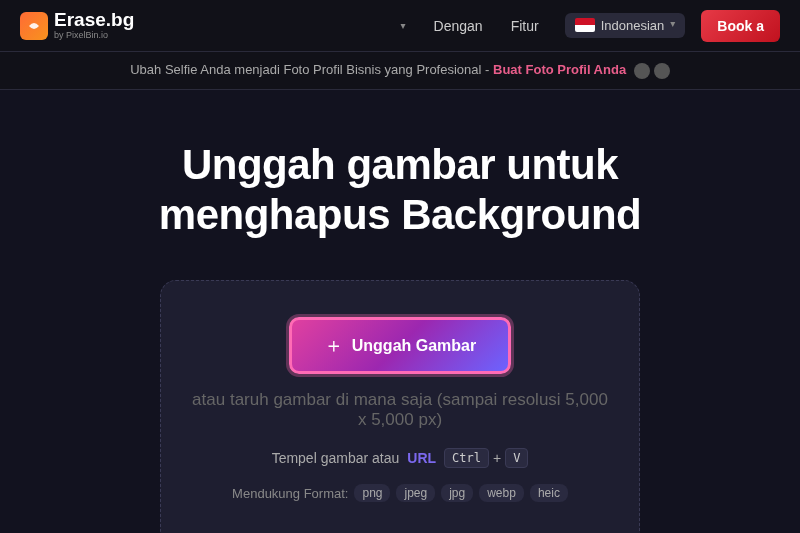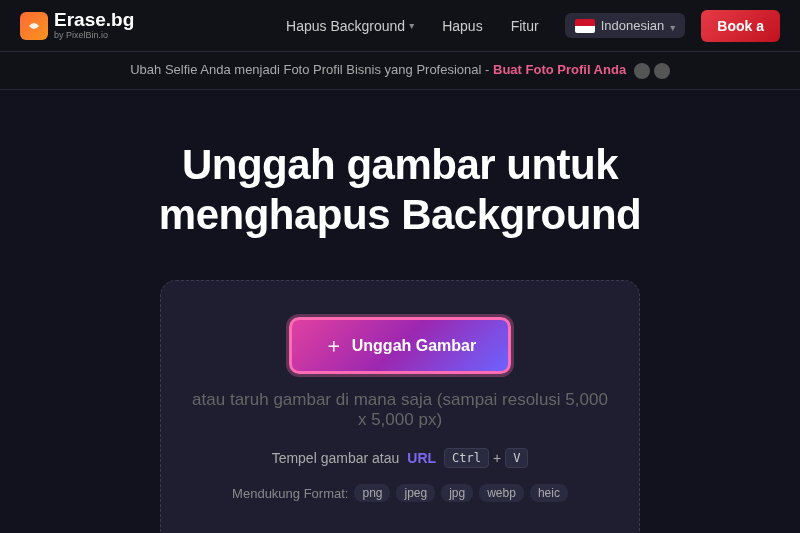--- a/index.html
+++ b/index.html
@@ -67,21 +67,21 @@
       display: flex;
       align-items: center;
       gap: 4px;
     }
     .nav-dropdown-arrow {
       font-size: 10px;
       color: #888;
     }
     .nav-lang {
       display: flex;
-      align-items: flex-end;
+      align-items: flex-start;
       gap: 6px;
       background: #2a2a3a;
       border-radius: 6px;
       padding: 5px 10px;
       font-size: 13px;
       color: #ccc;
       cursor: pointer;
       margin: 0 8px;
     }
     .flag-icon {
@@ -257,25 +257,24 @@
       </svg>
     </div>
     <div class="logo-text">
       <span class="logo-main">Erase.bg</span>
       <span class="logo-sub">by PixelBin.io</span>
     </div>
   </div>
   <div class="nav-spacer"></div>
   <div class="nav-links">
     <div class="nav-link">
-      <span>Hapus Background</span>
       <span class="nav-dropdown-arrow">▾</span>
     </div>
     <div class="nav-link">
-      <span>Hapus</span>
+      <span>Dengan</span>
     </div>
     <div class="nav-link">
       <span>Fitur</span>
     </div>
     <div class="nav-lang">
       <div class="flag-icon"></div>
       <span>Indonesian</span>
       <span class="nav-dropdown-arrow">▾</span>
     </div>
     <button class="nav-book-btn">Book a</button>

